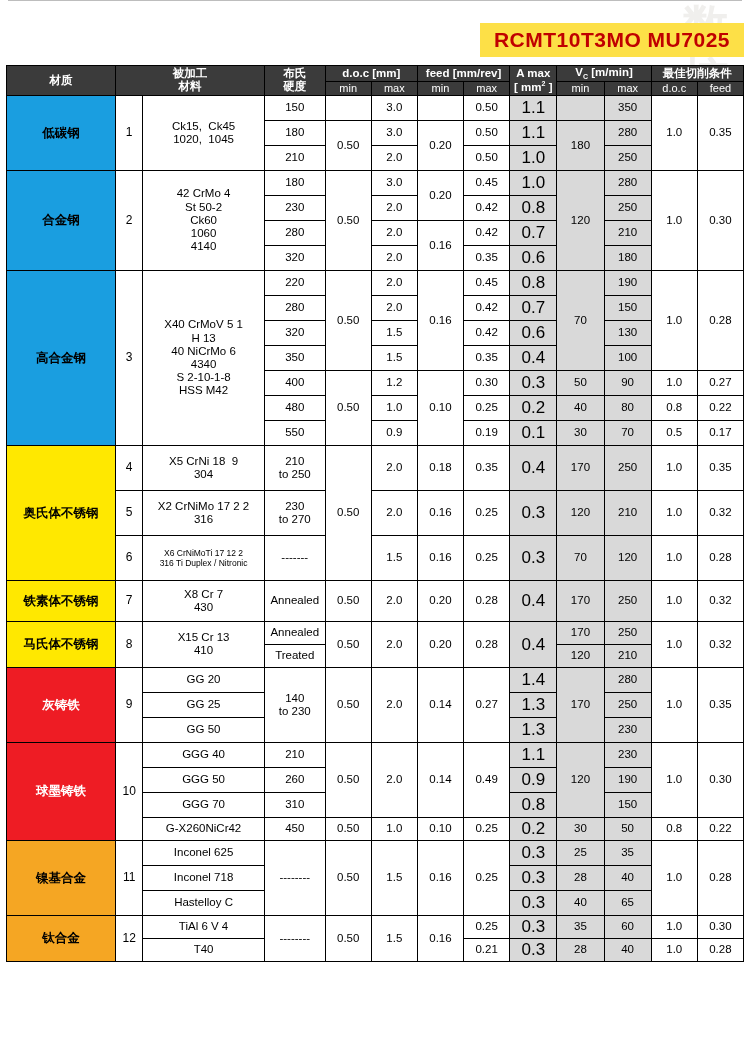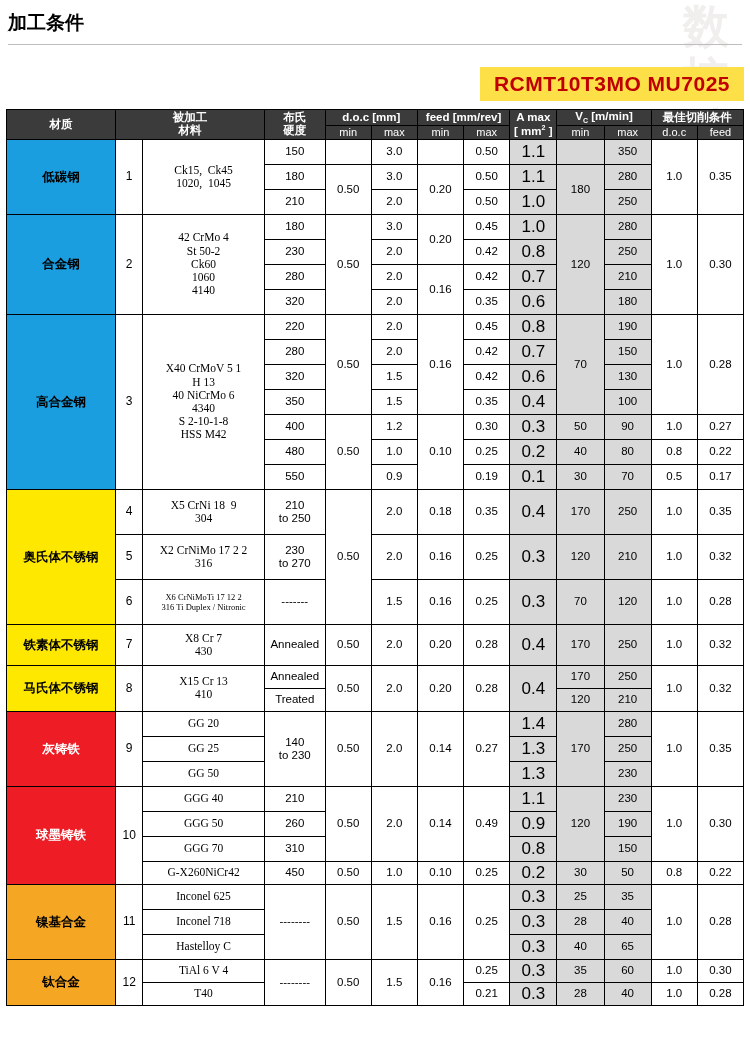--- a/index.html
+++ b/index.html
@@ -105,21 +105,20 @@
   .orange { background: #f5a623; }
   .idx {
     font-size: 12px;
     background: #ffffff;
   }
   .mtl {
     text-align: left;
     padding-left: 6px;
     font-size: 11.5px;
     background: #ffffff;
-    font-family: Liberation Serif, serif;
   }
   .mtl.small { font-size: 8.5px; line-height: 1.2; }
   .num { background: #ffffff; font-size: 11.5px; }
   .vc { background: #d9d9d9; font-size: 11.5px; }
   .amax { background: #d9d9d9; font-size: 17px; }
   .best { background: #ffffff; font-size: 11.5px; }
   .hb { background: #ffffff; font-size: 11.5px; }
   .footnote {
     position: relative;
     z-index: 2;
@@ -131,21 +130,20 @@
   sup { font-size: 7px; vertical-align: super; }
   sub { font-size: 7px; vertical-align: sub; }
 </style>
 </head>
 <body>
 
 <div class="page">
 
   <div class="watermark">数<br>控<br>精<br>准</div>
 
-  <div class="title">加工条件</div>
   <div class="title-rule"></div>
 
   <div class="code-bar">
     <div class="code-box">RCMT10T3MO MU7025</div>
   </div>
 
   <table class="cond">
     <colgroup>
       <col style="width:104px">
       <col style="width:26px">

